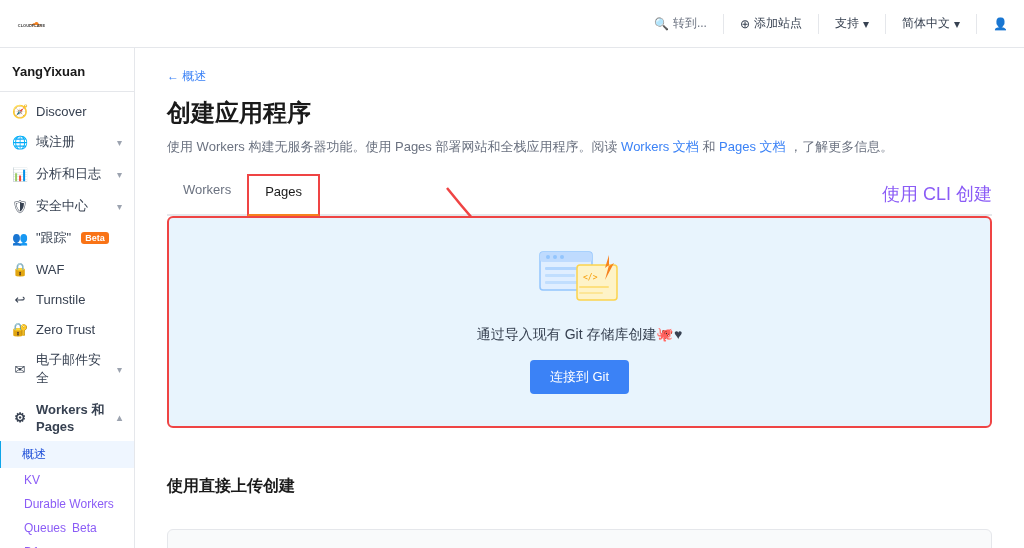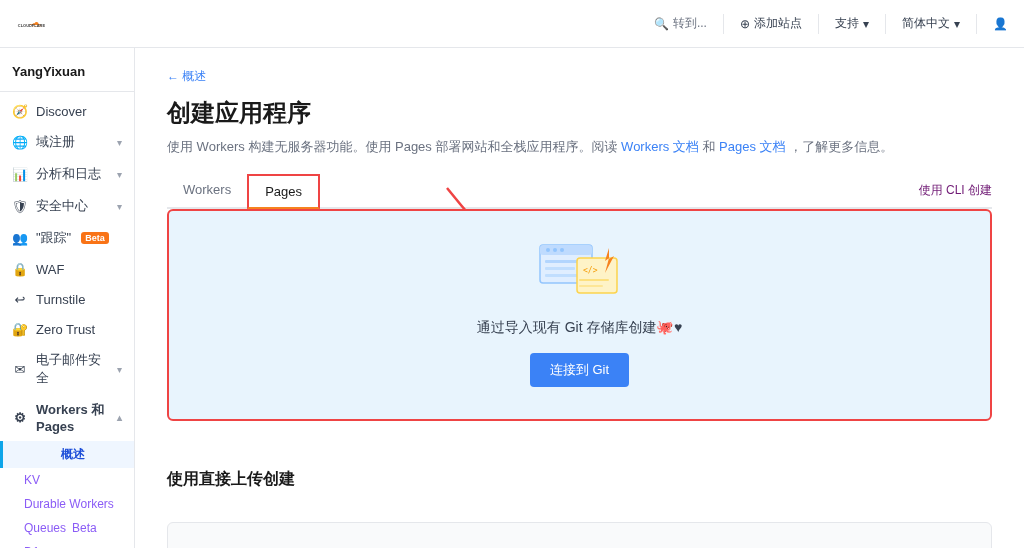--- a/index.html
+++ b/index.html
@@ -68,21 +68,21 @@
     }
     .sidebar-sub-item {
       display: flex;
       align-items: center;
       gap: 6px;
       padding: 5px 12px 5px 24px;
       cursor: pointer;
       color: #8b5cf6;
       font-size: 12px;
     }
-    .sidebar-sub-item.active { color: #1d4ed8; font-weight: 700; background: #eff6ff; border-left: 3px solid #0ea5e9; padding-left: 21px; justify-content: center; }
+    .sidebar-sub-item.active { color: #1d4ed8; font-weight: 400; background: #eff6ff; border-left: 1px solid #0ea5e9; padding-left: 21px; }
     .sidebar-parent {
       display: flex;
       align-items: center;
       gap: 8px;
       padding: 7px 12px;
       cursor: pointer;
       color: #374151;
       font-size: 13px;
       font-weight: 600;
     }
@@ -117,21 +117,21 @@
       margin-bottom: -2px;
     }
     .tab.active { color: #1a1a1a; border-bottom: 2px solid #f6821f; font-weight: 500; }
     .tab-highlighted {
       border: 2px solid #ef4444;
       background: #fff;
       color: #1a1a1a !important;
       font-weight: 500;
     }
     .tabs-spacer { flex: 1; }
-    .cli-create-link { display: flex; align-items: center; padding: 8px 0; font-size: 12px; color: #701a75; cursor: pointer; }
+    .cli-create-link { display: flex; align-items: center; padding: 8px 0; font-size: 18px; color: #8b5cf6; cursor: pointer; }
 
     
     .annotation-container {
       position: relative;
       margin-bottom: 0;
     }
 
     
     .card-section {
       background: #e8f4fd;

